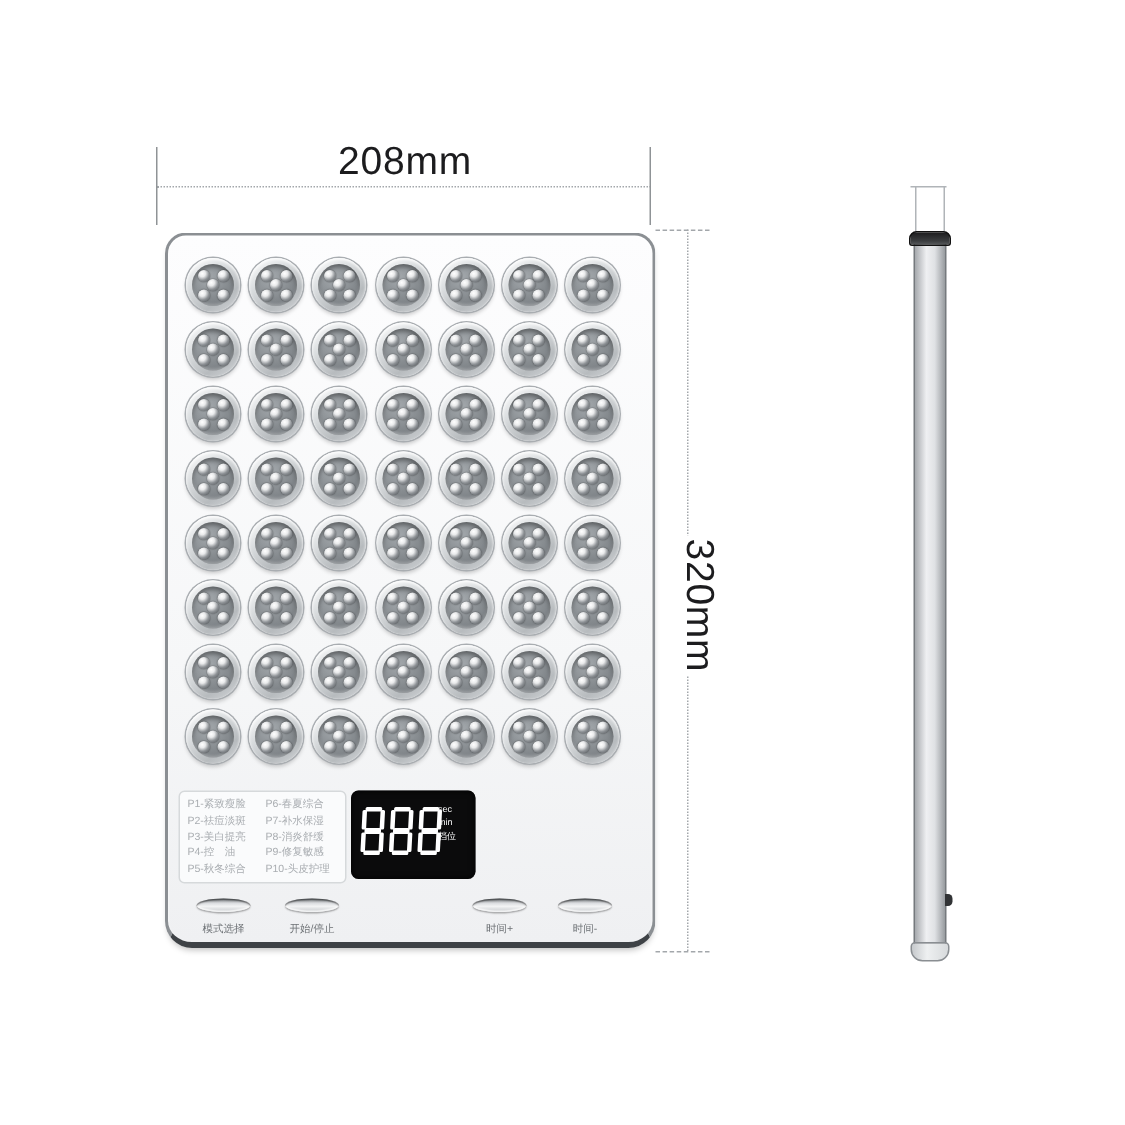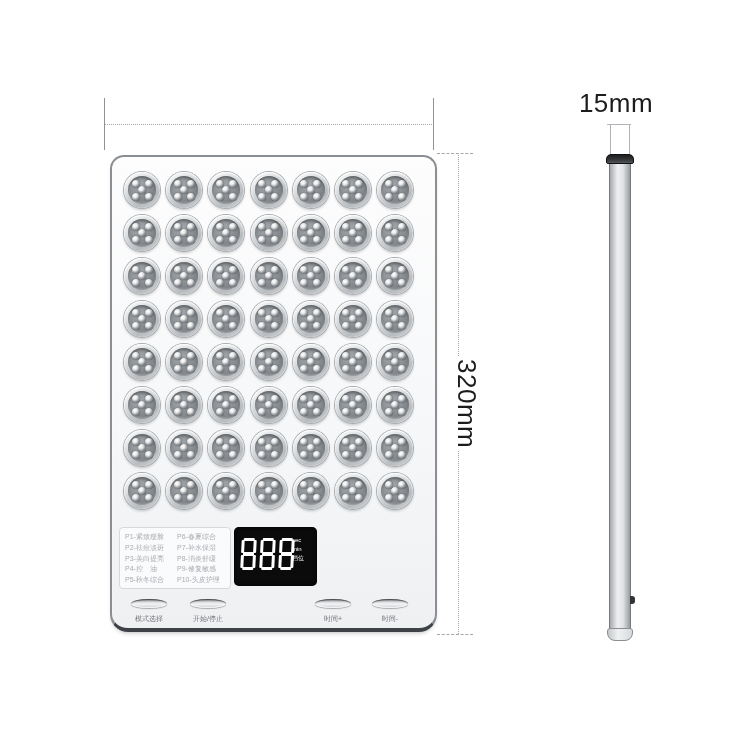--- a/index.html
+++ b/index.html
@@ -85,20 +85,21 @@
     border:1px solid #8a8e92;border-radius:3px 3px 8px 8px;
     background:linear-gradient(to right,#c6c9cc 0%,#eef0f1 42%,#d7dadc 100%);}
   .slab-knob{position:absolute;left:630px;top:596px;width:5px;height:8px;background:#313335;
     border-radius:0 3px 3px 0;}
 </style>
 </head>
 <body>
 
 <div class="stage">
 
+  <div class="dim-label dim-width">208mm</div>
   <div class="dim-line-h"></div>
   <div class="tick tick-l"></div>
   <div class="tick tick-r"></div>
 
   <div class="ext-h ext-top"></div>
   <div class="ext-h ext-bottom"></div>
   <div class="dim-line-v"></div>
   <div class="dim-label dim-height">320mm</div>
 
   <div class="panel">
@@ -666,21 +667,20 @@
     <div class="pill p1"></div>
     <div class="pill p2"></div>
     <div class="pill p3"></div>
     <div class="pill p4"></div>
     <div class="btn-label l1">模式选择</div>
     <div class="btn-label l2">开始/停止</div>
     <div class="btn-label l3">时间+</div>
     <div class="btn-label l4">时间-</div>
   </div>
 
-  <div class="dim-label dim-side">15mm</div>
   <div class="side-dim-line"></div>
   <div class="side-ext side-ext-l"></div>
   <div class="side-ext side-ext-r"></div>
 
   <div class="slab-body"></div>
   <div class="slab-top"></div>
   <div class="slab-bottom"></div>
   <div class="slab-knob"></div>
 </div>
 

